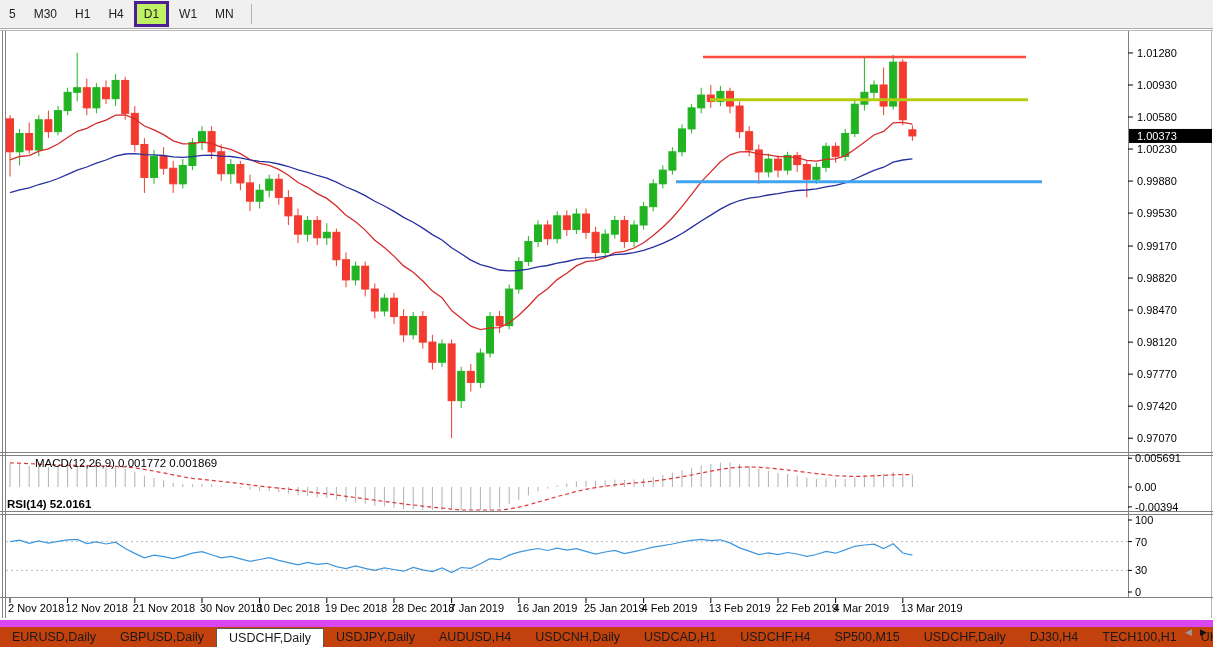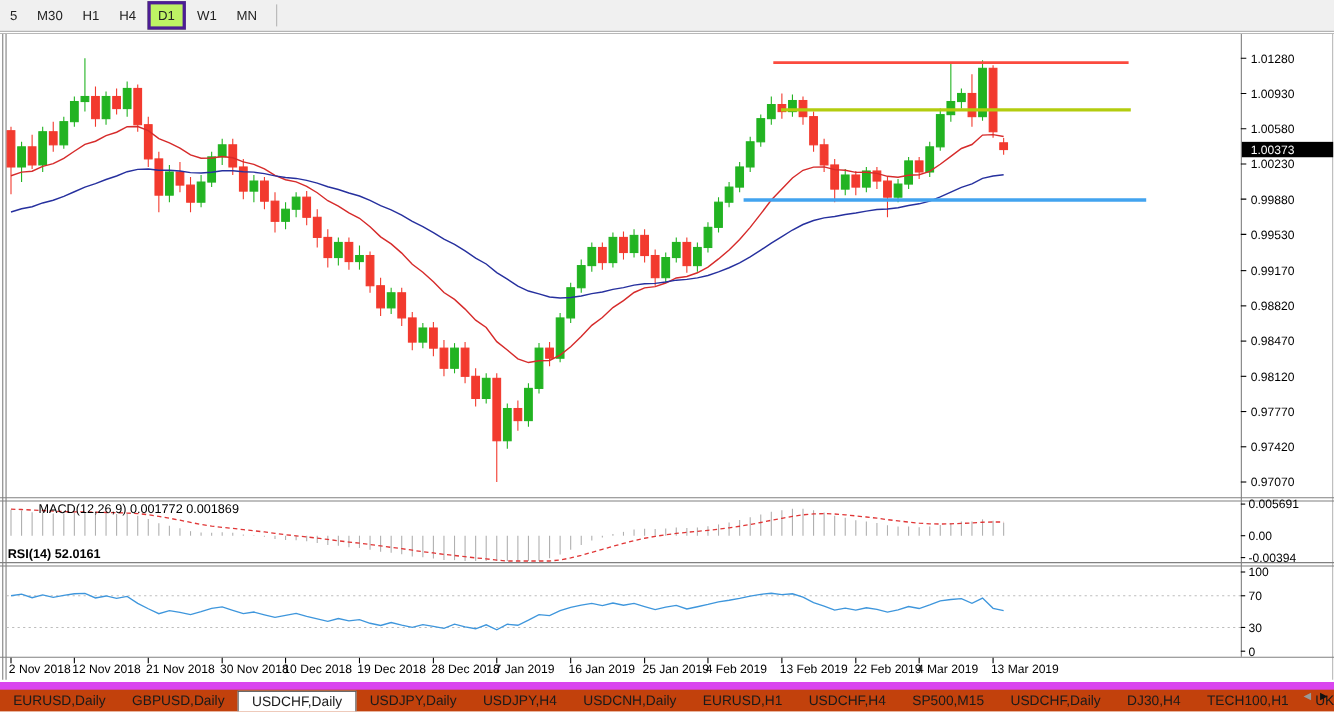--- a/index.html
+++ b/index.html
@@ -436,25 +436,25 @@
     <span>RSI(14)</span>&nbsp;<span>52.0161</span>
   </div>
 
   <div id="tabbar">
       <div class="tab">EURUSD,Daily</div>
       <div class="tabsep"></div>
       <div class="tab">GBPUSD,Daily</div>
       <div class="tab active">USDCHF,Daily</div>
       <div class="tab">USDJPY,Daily</div>
       <div class="tabsep"></div>
-      <div class="tab">USDJPY,H4</div>
+      <div class="tab">AUDUSD,H4</div>
       <div class="tabsep"></div>
       <div class="tab">USDCNH,Daily</div>
       <div class="tabsep"></div>
-      <div class="tab">EURUSD,H1</div>
+      <div class="tab">USDCAD,H1</div>
       <div class="tabsep"></div>
       <div class="tab">USDCHF,H4</div>
       <div class="tabsep"></div>
       <div class="tab">SP500,M15</div>
       <div class="tabsep"></div>
       <div class="tab">USDCHF,Daily</div>
       <div class="tabsep"></div>
       <div class="tab">DJ30,H4</div>
       <div class="tabsep"></div>
       <div class="tab">TECH100,H1</div>

